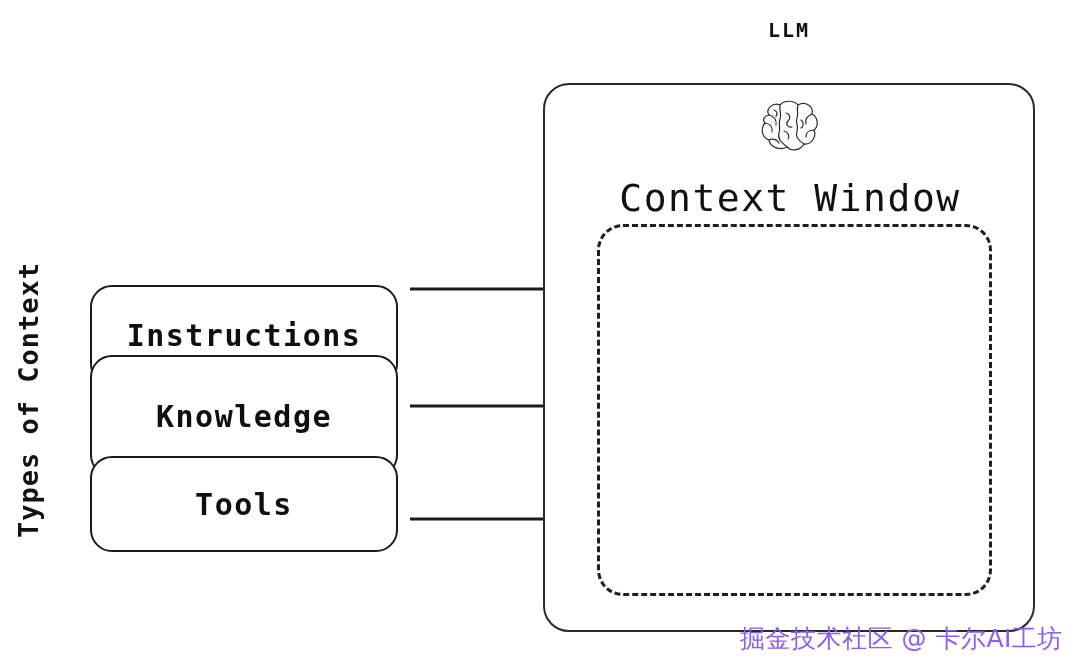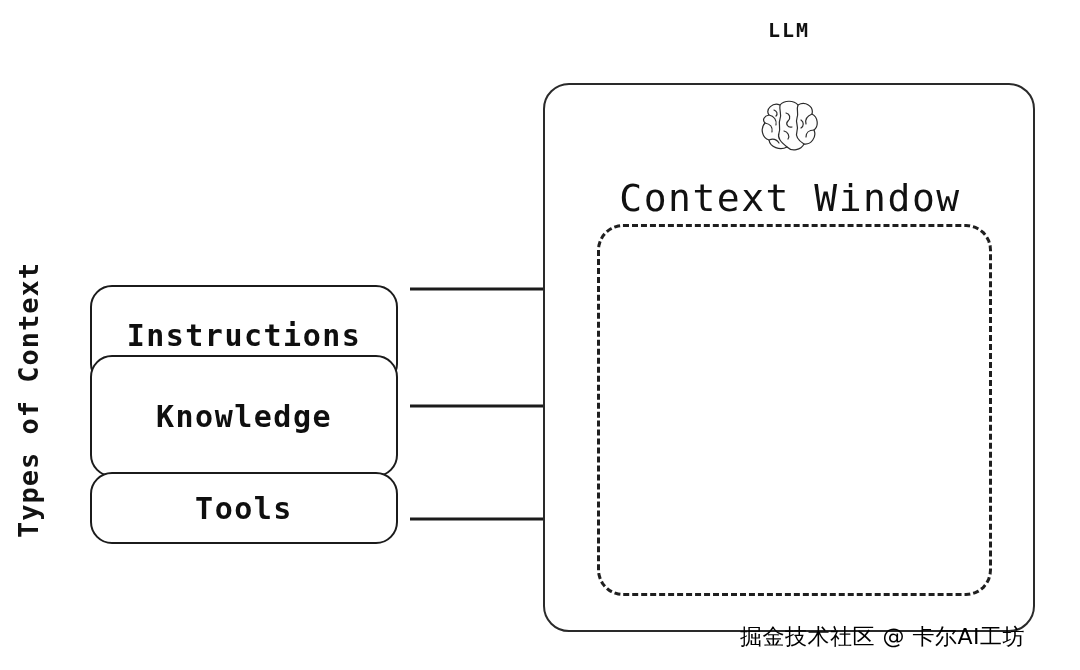--- a/index.html
+++ b/index.html
@@ -54,21 +54,21 @@
   .ctx-box .ctx-label {
     font-family: "DejaVu Sans Mono", monospace;
     font-size: 30px;
     font-weight: 600;
     color: #0f0f0f;
     letter-spacing: 1.5px;
     white-space: nowrap;
   }
   #ctx-box-0 { top: 237px; height: 101px; margin-top: 48px; }
   #ctx-box-1 { top: 355px; height: 122px; }
-  #ctx-box-2 { top: 472px; height: 72px; justify-content: center; }
+  #ctx-box-2 { top: 456px; height: 96px; justify-content: center; }
 
   
   .arrow-svg {
     position: absolute;
     left: 408px;
     width: 190px;
     height: 34px;
     overflow: visible;
   }
   #arrow-0 { top: 272px; }
@@ -129,22 +129,22 @@
     border-radius: 26px;
     background: transparent;
   }
 
   
   #watermark {
     position: absolute;
     left: 740px;
     top: 622px;
     font-family: "DejaVu Sans", sans-serif;
-    font-size: 22px;
-    color: #000000;
+    font-size: 25px;
+    color: #8b5cf6;
     white-space: nowrap;
     letter-spacing: 0.5px;
   }
 </style>
 </head>
 <body>
 
 <div id="canvas">
 
   <div id="types-of-context">Types of Context</div>

